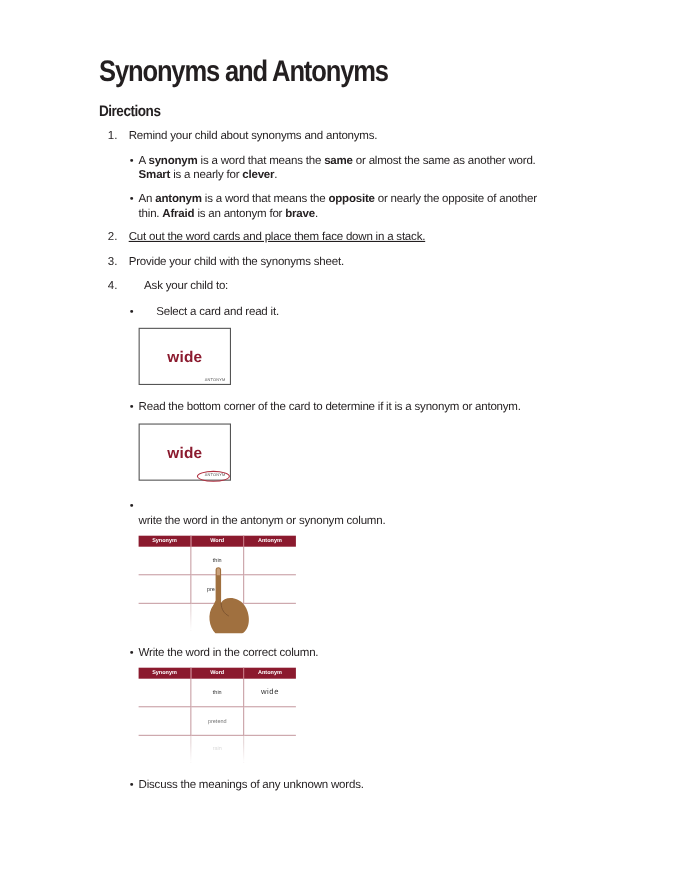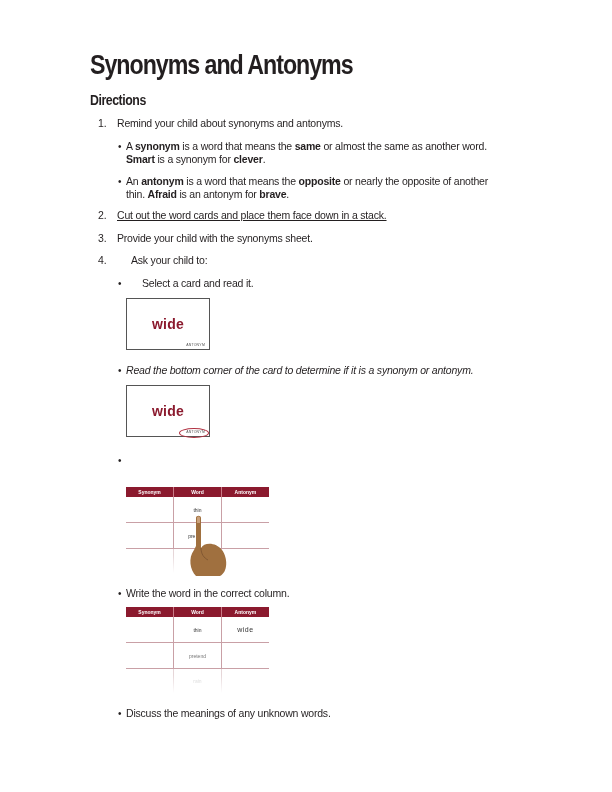--- a/index.html
+++ b/index.html
@@ -41,21 +41,21 @@
 
 <h1 class="title">Synonyms and Antonyms</h1>
 <h2 class="subtitle">Directions</h2>
 
 <span class="num" style="left:98px;top:117px;">1.</span>
 <span class="txt" style="left:117px;top:117px;">Remind your child about synonyms and antonyms.</span>
 
 <span class="bullet" style="left:118px;top:140px;">•</span>
 <div class="txt" style="left:126px;top:140px;">
   <span>A </span><b>synonym</b><span> is a word that means the </span><b>same</b><span> or almost the same as another word.</span><br>
-  <b>Smart</b><span> is a synonym for </span><b>clever</b><span>.</span>
+  <b>Smart</b><span> is a nearly for </span><b>clever</b><span>.</span>
 </div>
 
 <span class="bullet" style="left:118px;top:175px;">•</span>
 <div class="txt" style="left:126px;top:175px;">
   <span>An </span><b>antonym</b><span> is a word that means the </span><b>opposite</b><span> or nearly the opposite of another</span><br>
   <span>thin. </span><b>Afraid</b><span> is an antonym for </span><b>brave</b><span>.</span>
 </div>
 
 <span class="num" style="left:98px;top:209px;">2.</span>
 <span class="txt" style="left:117px;top:209px;text-decoration:underline;">Cut out the word cards and place them face down in a stack.</span>
@@ -65,30 +65,30 @@
 <span class="txt" style="left:131px;top:254px;">Ask your child to:</span>
 
 <span class="bullet" style="left:118px;top:277px;">•</span>
 <span class="txt" style="left:142px;top:277px;">Select a card and read it.</span>
 <div class="card" style="left:126px;top:298px;">
   <span class="word">wide</span>
   <span class="tag">ANTONYM</span>
 </div>
 
 <span class="bullet" style="left:118px;top:364px;">•</span>
-<span class="txt" style="left:126px;top:364px;font-style:italic;">Read the bottom corner of the card to determine if it is a synonym or antonym.</span>
+<span class="txt" style="left:126px;top:364px;">Read the bottom corner of the card to determine if it is a synonym or antonym.</span>
 <div class="card" style="left:126px;top:385px;">
   <span class="word">wide</span>
   <span class="tag">ANTONYM</span>
   <span class="circle"></span>
 </div>
 
 <span class="bullet" style="left:118px;top:454px;">•</span>
 <div class="txt" style="left:126px;top:454px;">
-  <br>
+  <br><span>write the word in the antonym or synonym column.</span>
 </div>
 
 <div class="sheet" style="left:126px;top:487px;">
   <table>
     <tbody>
         <tr>
       <th>Synonym</th>
       <th>Word</th>
       <th>Antonym</th>
     </tr>

